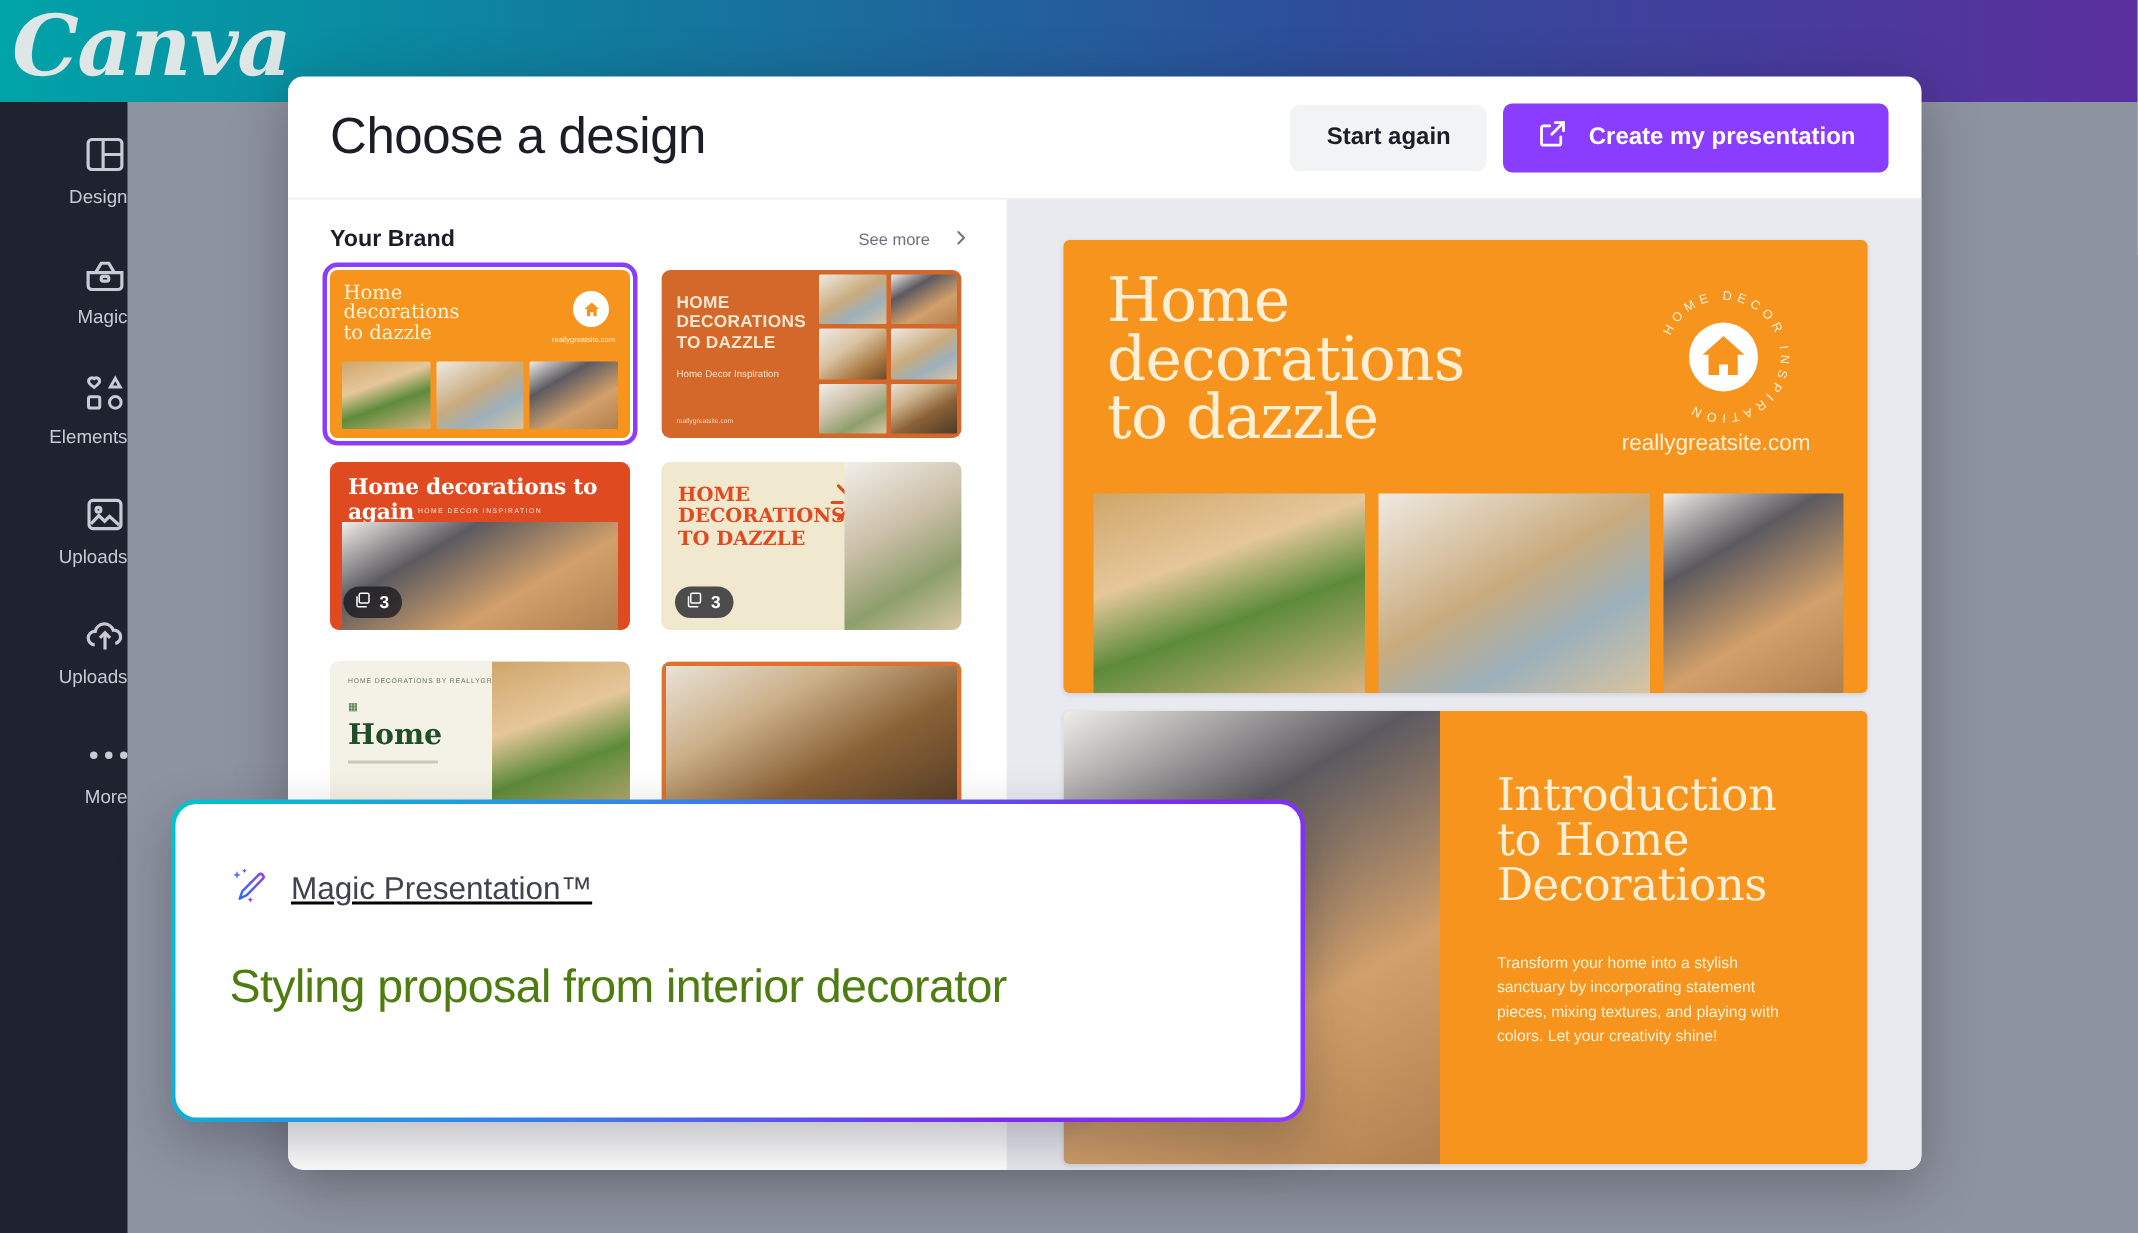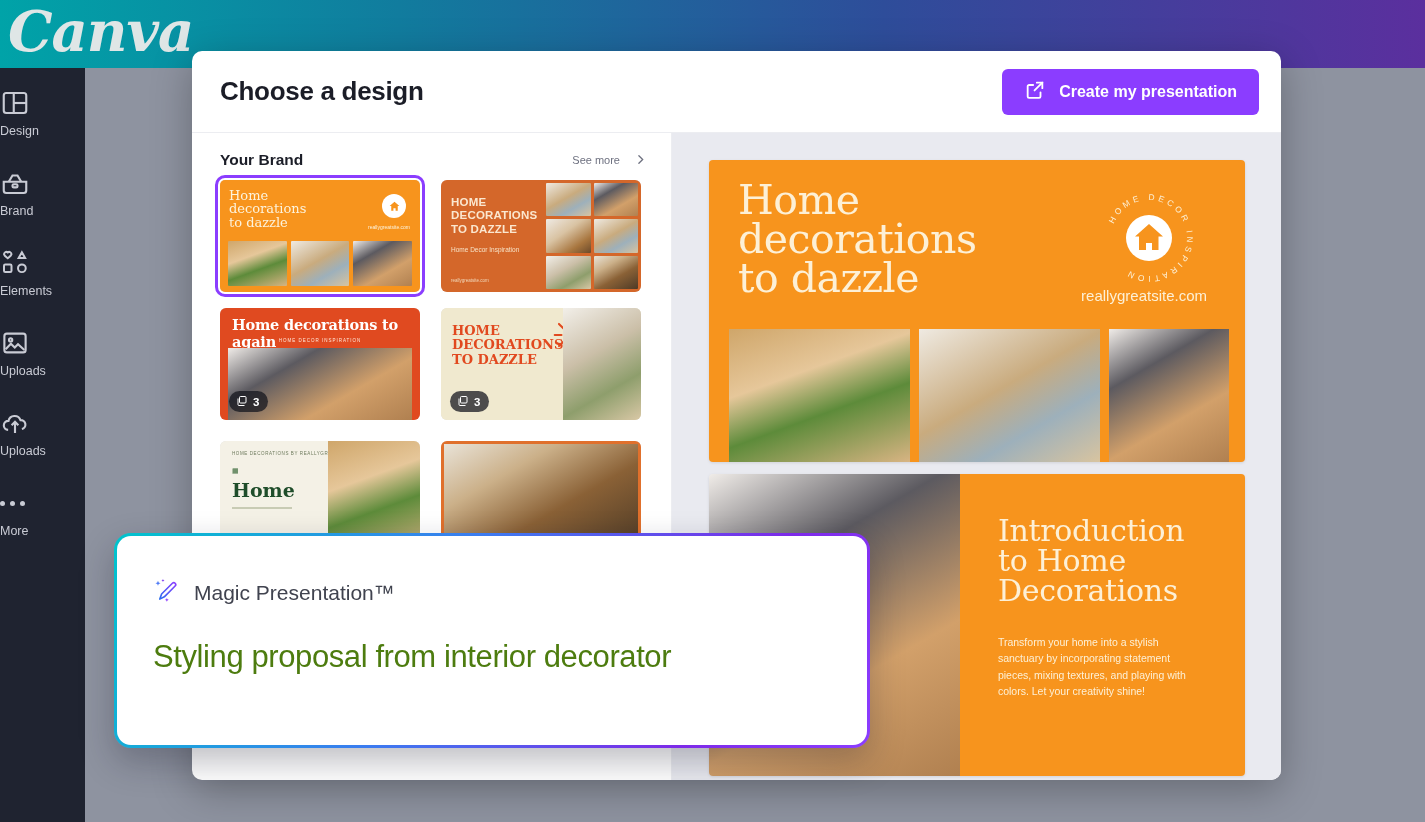--- a/index.html
+++ b/index.html
@@ -23,21 +23,21 @@
     font-size: 56px; color: #dfe6e6; letter-spacing: -1px;
   }
 
   
   .rail {
     position: absolute; left: 0; top: 68px; width: 85px; height: 754px;
     background: #1f2330;
     padding-top: 20px;
   }
   .rail-item {
-    display: flex; flex-direction: column; align-items: flex-start;
+    display: flex; flex-direction: column; align-items: flex-end;
     gap: 6px; margin-bottom: 30px; cursor: pointer;
   }
   .rail-ico { width: 30px; height: 30px; display: block; }
   .rail-ico svg { width: 30px; height: 30px; display: block; }
   .rail-label { font-size: 12.5px; color: #c9cbd4; }
   .dots { display: flex; gap: 5px; align-items: center; height: 30px; }
   .dots i { width: 5px; height: 5px; border-radius: 50%; background: #c9cbd4; display:block; }
 
   
   .canvas-bg {
@@ -48,21 +48,21 @@
   
   .modal {
     position: absolute; left: 192px; top: 51px; width: 1089px; height: 729px;
     background: #ffffff; border-radius: 10px; overflow: hidden;
     box-shadow: 0 10px 40px rgba(0,0,0,.28);
   }
   .modal-head {
     position: relative; height: 82px; border-bottom: 1px solid #ecedf1;
     display: flex; align-items: center; padding: 0 22px 0 28px;
   }
-  .modal-title { font-size: 26px; font-weight: 700; color: #1b1d27; letter-spacing: -.3px; }
+  .modal-title { font-size: 34px; font-weight: 400; color: #1b1d27; letter-spacing: -.3px; }
   .head-actions { margin-left: auto; display: flex; align-items: center; gap: 11px; }
   .btn-ghost {
     background: #f2f3f5; border: none; border-radius: 6px;
     height: 44px; padding: 0 24px; font-size: 16px; font-weight: 700;
     color: #1b1d27; cursor: pointer; font-family: inherit;
   }
   .btn-primary {
     background: #8b3dff; border: none; border-radius: 6px;
     height: 46px; padding: 0 22px; font-size: 16px; font-weight: 700;
     color: #fff; cursor: pointer; font-family: inherit;
@@ -209,21 +209,21 @@
   .magic-card {
     position: absolute; left: 114px; top: 533px; width: 756px; height: 215px;
     border-radius: 17px; padding: 3px;
     background: linear-gradient(118deg,#00c4cc 0%,#3b7cf0 42%,#7d2ae8 78%,#8b3dff 100%);
     box-shadow: 0 14px 34px rgba(20,22,40,.28);
   }
   .magic-inner {
     width: 100%; height: 100%; background: #fff; border-radius: 14px;
     padding: 40px 36px 0 36px;
   }
-  .magic-top { display: flex; align-items: center; gap: 12px; }
+  .magic-top { display: flex; align-items: center; gap: 12px; text-decoration: underline; }
   .magic-top svg { width: 29px; height: 29px; }
   .magic-label { font-size: 21px; color: #40434f; }
   .magic-main { margin-top: 30px; font-size: 31px; color: #4d7c0f; letter-spacing: -.4px; }
 </style>
 </head>
 <body>
 
 <div class="app">
 
   <div class="topbar">
@@ -244,21 +244,21 @@
       <span class="rail-label">Design</span>
     </div>
     <div class="rail-item">
       <span class="rail-ico">
         <svg viewBox="0 0 24 24" fill="none" stroke="#c9cbd4" stroke-width="1.7">
           <path d="M3 11h18v7a2 2 0 0 1-2 2H5a2 2 0 0 1-2-2z"></path>
           <path d="M7 11l3-5h4l3 5"></path>
             <rect x="10" y="13" width="4" height="2.5" rx="1"></rect>
         </svg>
       </span>
-      <span class="rail-label">Brand</span>
+      <span class="rail-label">Magic</span>
     </div>
     <div class="rail-item">
       <span class="rail-ico">
         <svg viewBox="0 0 24 24" fill="none" stroke="#c9cbd4" stroke-width="1.6">
           <path d="M6.2 3.6c1.3-1.2 3.2 .1 2.9 1.6-.2 1.1-1.6 2-2.9 3-1.3-1-2.7-1.9-2.9-3-.3-1.5 1.6-2.8 2.9-1.6z"></path>
           <path d="M17.5 3.4l2.6 4.6h-5.2z"></path>
           <rect x="3.2" y="13.2" width="6" height="6" rx="1"></rect>
           <circle cx="17.5" cy="16.2" r="3.1"></circle>
         </svg>
       </span>
@@ -292,20 +292,21 @@
         </span>
       <span class="rail-label">More</span>
     </div>
   </div>
 
   <div class="modal">
 
     <div class="modal-head">
       <div class="modal-title">Choose a design</div>
       <div class="head-actions">
+        <button class="btn-ghost">Start again</button>
         <button class="btn-primary">
           <span>
             <svg viewBox="0 0 24 24" fill="none" stroke="#ffffff" stroke-width="2" stroke-linecap="round">
               <path d="M14 4h6v6"></path>
                 <path d="M20 4l-8.5 8.5"></path>
               <path d="M18 14.5V19a1.5 1.5 0 0 1-1.5 1.5h-11A1.5 1.5 0 0 1 4 19V8a1.5 1.5 0 0 1 1.5-1.5H10"></path>
             </svg>
           </span>
           <span>Create my presentation</span>
         </button>

